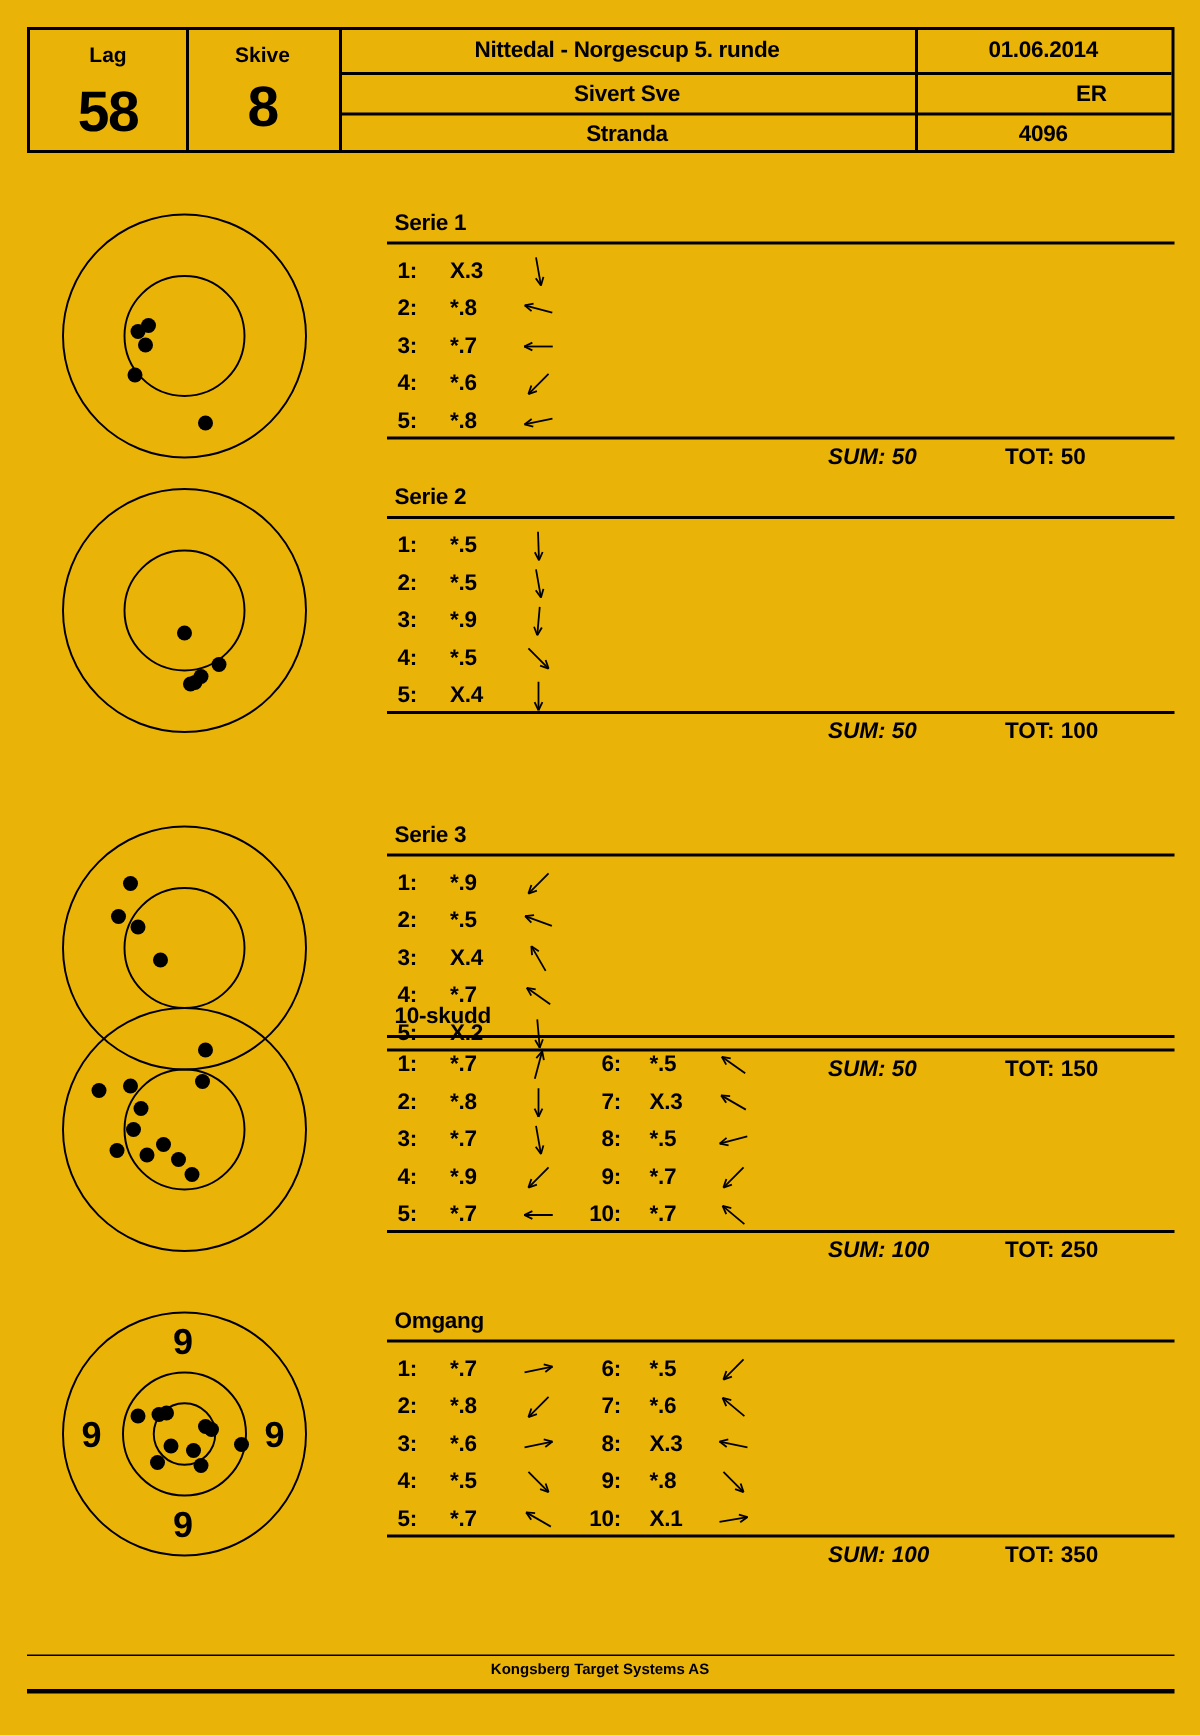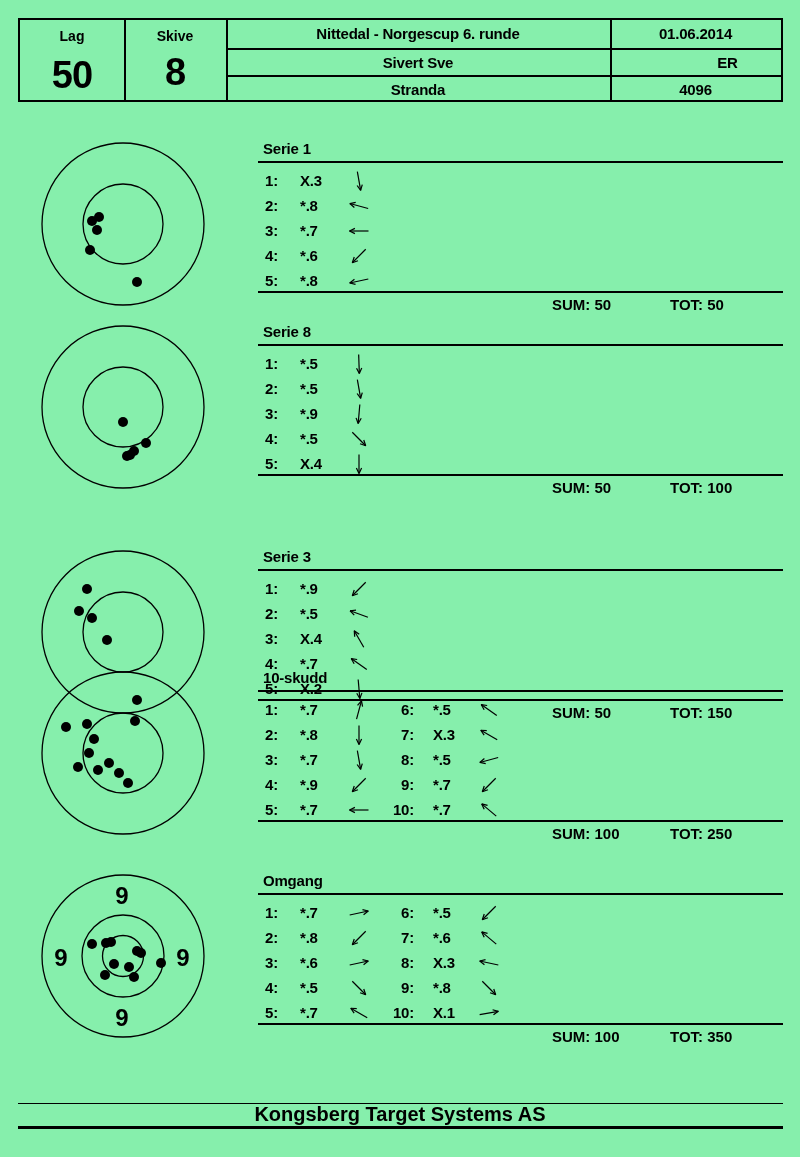--- a/index.html
+++ b/index.html
@@ -1,17 +1,17 @@
 <!DOCTYPE html>
 <html><head>
 <meta charset="utf-8">
 <style>
   html,body{margin:0;padding:0;background:#fff;}
   .page{
-    position:relative;width:800px;height:1157px;background:#86efac;color:#000;
+    position:relative;width:800px;height:1157px;background:#eab308;color:#000;
     font-family:"Liberation Sans","DejaVu Sans",sans-serif;font-weight:bold;
     overflow:hidden;
   }
   
   .hdr{position:absolute;left:18px;top:18px;width:765px;height:84px;
        border:2px solid #000;box-sizing:border-box;}
   .vline{position:absolute;top:0;bottom:0;width:2px;background:#000;}
   .hline{position:absolute;height:2px;background:#000;}
   .hcell{position:absolute;text-align:center;}
   .hdr-label{font-size:14px;line-height:15px;}
@@ -28,47 +28,47 @@
   .shot-num{position:absolute;top:0;text-align:right;}
   .shot-val{position:absolute;top:0;}
   .shot-arrow{position:absolute;top:-2px;}
   .colA .shot-num{left:0;width:20px;}
   .colA .shot-val{left:42px;}
   .colA .shot-arrow{left:88px;}
   .colB .shot-num{left:120px;width:36px;}
   .colB .shot-val{left:175px;}
   .colB .shot-arrow{left:218px;}
   .sum-row{position:absolute;top:158px;left:0;width:525px;height:18px;font-size:15px;}
-  .sum-val{position:absolute;left:294px;top:0;}
+  .sum-val{position:absolute;left:294px;top:0;font-style:italic;}
   .tot-val{position:absolute;left:412px;top:0;}
   
   .footer-line1{position:absolute;left:18px;top:1103px;width:765px;height:1px;background:#000;}
   .footer-line2{position:absolute;left:18px;top:1126px;width:765px;height:3px;background:#000;}
   .footer-text{position:absolute;left:0;top:1106px;width:800px;text-align:center;
-               font-size:20px;line-height:16px;}
+               font-size:10px;line-height:16px;}
 </style>
 </head>
 <body>
 
 <div class="page">
 
   <div class="hdr">
     <div class="vline" style="left:104px;"></div>
     <div class="vline" style="left:206px;"></div>
     <div class="vline" style="left:590px;"></div>
     <div class="hline" style="left:206px;right:0;top:28px;"></div>
     <div class="hline" style="left:206px;right:0;top:55px;"></div>
 
     <div class="hcell hdr-label" style="left:0;top:9px;width:104px;">Lag</div>
-    <div class="hcell hdr-big" style="left:0;top:36px;width:104px;">50</div>
+    <div class="hcell hdr-big" style="left:0;top:36px;width:104px;">58</div>
 
     <div class="hcell hdr-label" style="left:104px;top:9px;width:102px;">Skive</div>
     <div class="hcell hdr-big" style="left:104px;top:33px;width:102px;">8</div>
 
-    <div class="hcell hdr-mid" style="left:206px;top:6px;width:384px;">Nittedal - Norgescup 6. runde</div>
+    <div class="hcell hdr-mid" style="left:206px;top:6px;width:384px;">Nittedal - Norgescup 5. runde</div>
     <div class="hcell hdr-mid" style="left:206px;top:35px;width:384px;">Sivert Sve</div>
     <div class="hcell hdr-mid" style="left:206px;top:62px;width:384px;">Stranda</div>
 
     <div class="hcell hdr-mid" style="left:590px;top:6px;width:171px;">01.06.2014</div>
     <div class="hcell hdr-mid" style="left:590px;top:35px;width:171px;padding-left:32px;">ER</div>
     <div class="hcell hdr-mid" style="left:590px;top:62px;width:171px;">4096</div>
   </div>
 
   <div id="sections">
   <div class="section" style="top: 138px; padding-left: 24px;">
@@ -143,21 +143,21 @@
     <svg class="target-svg" width="170" height="170">
           <circle cx="85" cy="85" r="81" fill="none" stroke="#000" stroke-width="1.3"></circle>
           <circle cx="85" cy="85" r="40" fill="none" stroke="#000" stroke-width="1.3"></circle>
           <circle cx="85" cy="100" r="5" fill="#000"></circle>
           <circle cx="108" cy="121" r="5" fill="#000"></circle>
           <circle cx="89" cy="134" r="5" fill="#000"></circle>
           <circle cx="92" cy="133" r="5" fill="#000"></circle>
           <circle cx="96" cy="129" r="5" fill="#000"></circle>
         </svg>
     <div class="panel">
-      <div class="sec-title">Serie 8</div>
+      <div class="sec-title">Serie 2</div>
       <div class="title-line"></div>
       <div class="shots">
             <div class="shot-row colA" style="top: 34px; left: 0px; width: 525px;">
               <span class="shot-num">1:</span>
               <span class="shot-val">*.5</span>
               <svg width="26" height="22" class="shot-arrow">
                 <line x1="12.66845478132624" y1="1.5057871433185905" x2="13.33154521867376" y2="20.494212856681408" stroke="#000" stroke-width="1.2"></line>
                 <line x1="13.33154521867376" y1="20.494212856681408" x2="10.534790925436408" y2="15.185901880178765" stroke="#000" stroke-width="1.2"></line>
                 <line x1="13.33154521867376" y1="20.494212856681408" x2="15.75119770375911" y2="15.00374094149777" stroke="#000" stroke-width="1.2"></line>
               </svg>

